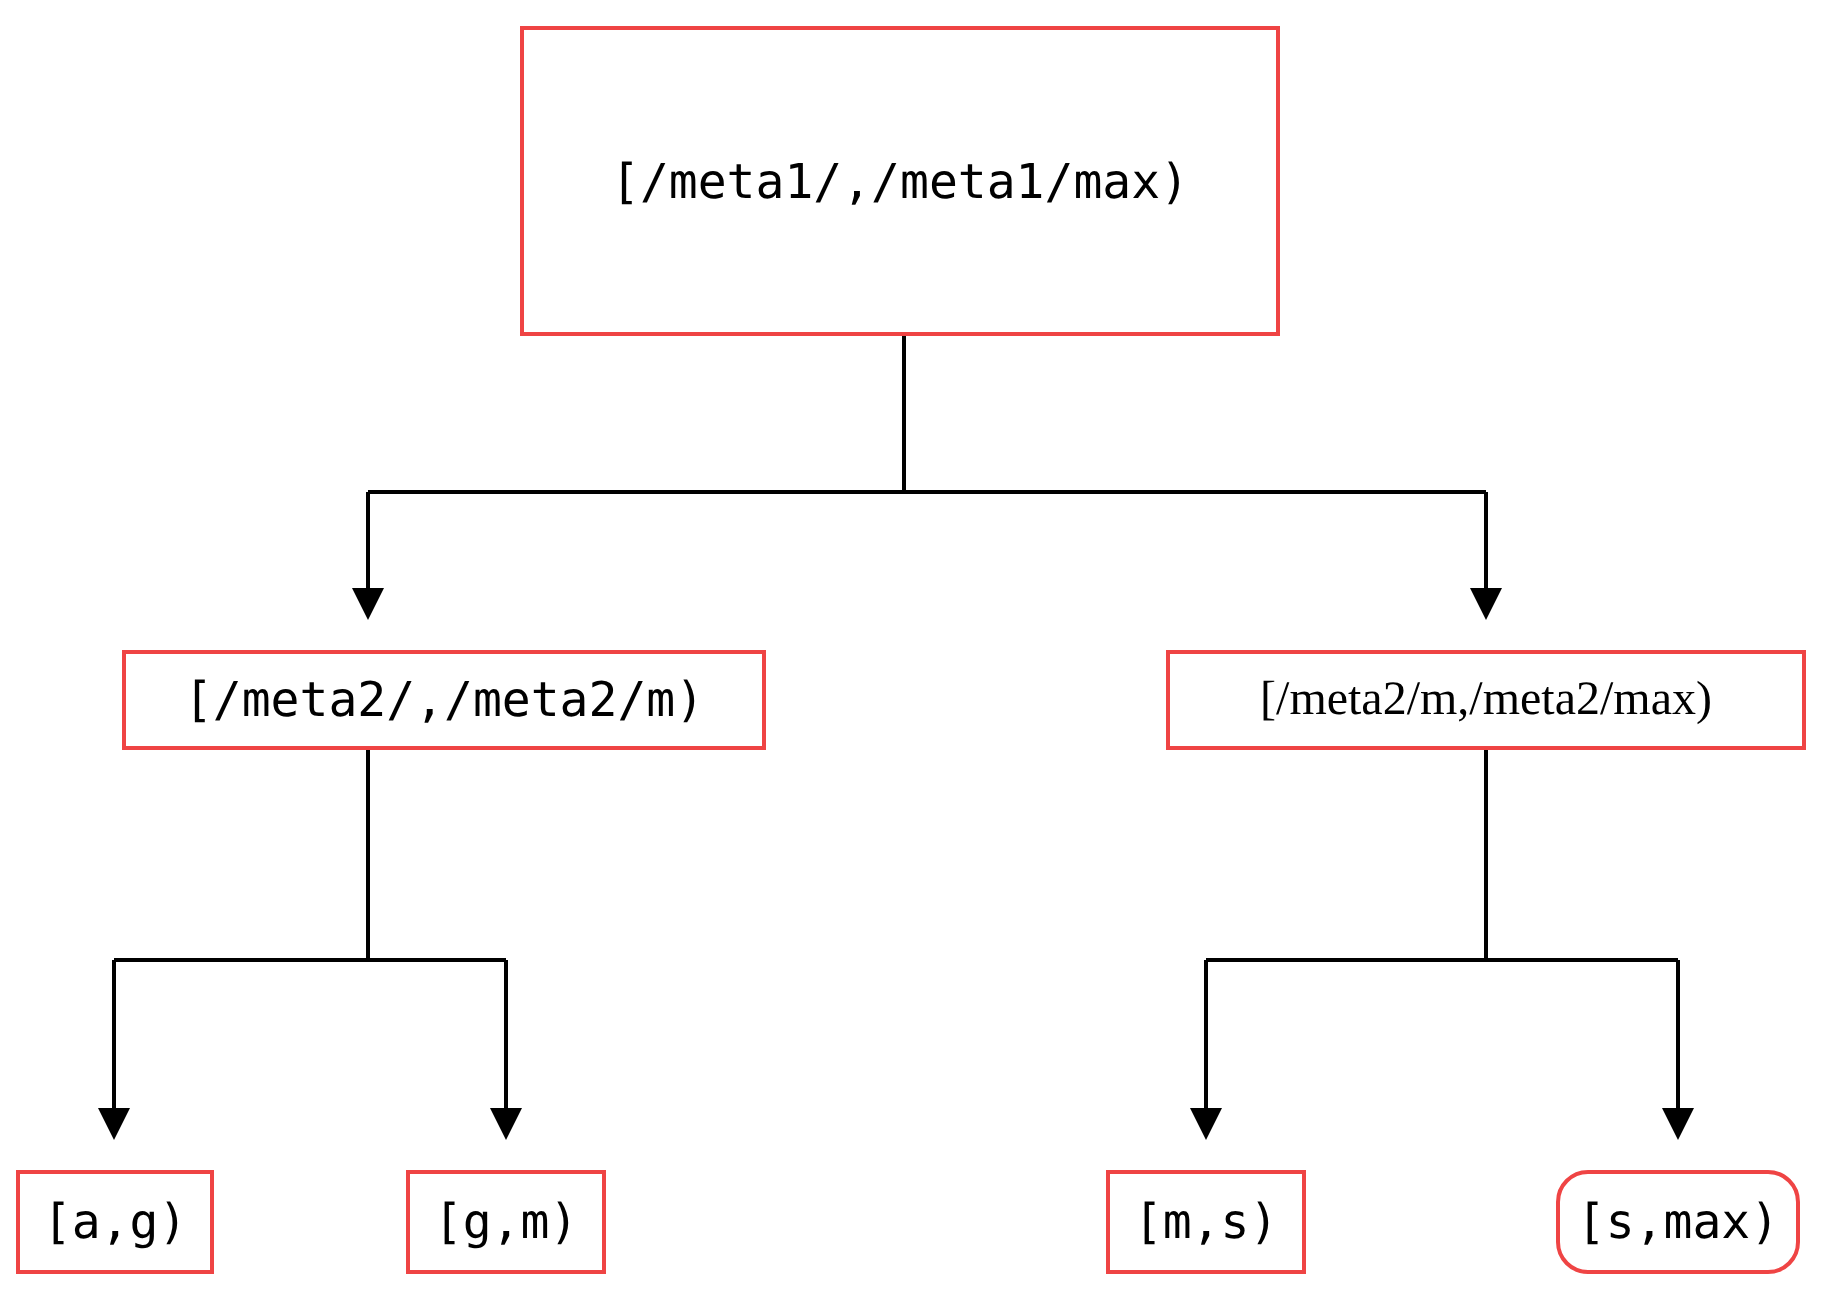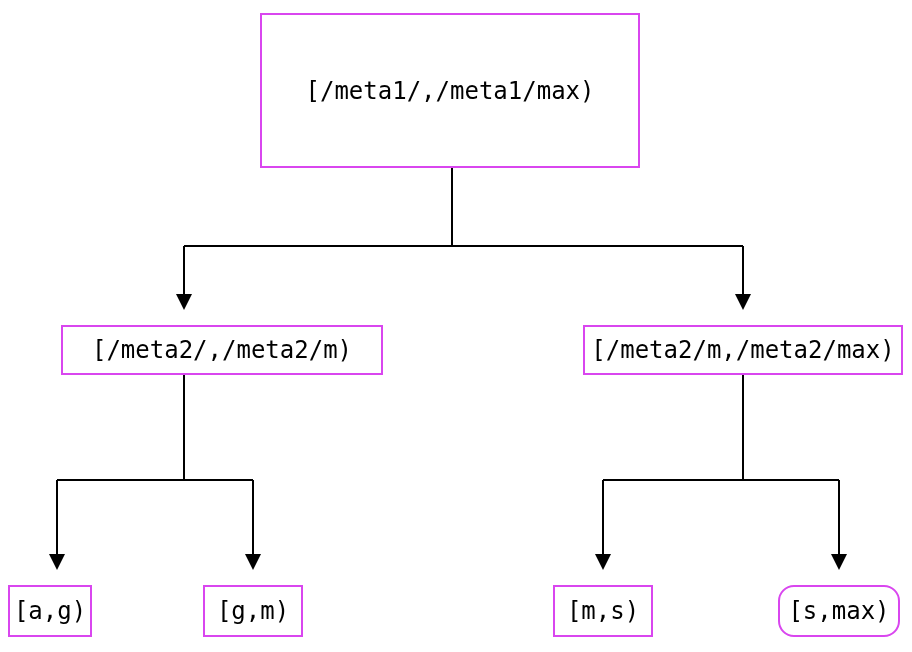--- a/index.html
+++ b/index.html
@@ -18,34 +18,34 @@
   .edge-layer {
     position: absolute;
     left: 0;
     top: 0;
     width: 912px;
     height: 652px;
   }
   .node {
     position: absolute;
     box-sizing: border-box;
-    border: 2px solid #d946ef;
+    border: 2px solid #ef4444;
     background: #ffffff;
     color: #000000;
     font-size: 24px;
     line-height: 1;
     display: flex;
     align-items: center;
     justify-content: center;
     white-space: pre;
   }
   .node-root   { left: 260px; top: 13px;  width: 380px; height: 155px; }
   .node-l2a    { left: 23px;  top: 325px; width: 322px; height: 50px; margin-left: 38px;  }
-  .node-l2b    { left: 583px; top: 325px; width: 320px; height: 50px;  }
-  .node-leaf1  { left: 8px;   top: 585px; width: 84px;  height: 52px;  }
+  .node-l2b    { left: 583px; top: 325px; width: 320px; height: 50px; font-family: Liberation Serif, serif;  }
+  .node-leaf1  { left: 8px;   top: 585px; width: 99px;  height: 52px;  }
   .node-leaf2  { left: 203px; top: 585px; width: 100px; height: 52px;  }
   .node-leaf3  { left: 553px; top: 585px; width: 100px; height: 52px;  }
   .node-leaf4  { left: 778px; top: 585px; width: 122px; height: 52px; border-radius: 16px;  }
 </style>
 </head>
 <body>
 
 <div class="canvas">
 
   <svg class="edge-layer" width="912" height="652" viewBox="0 0 912 652" aria-hidden="true">

